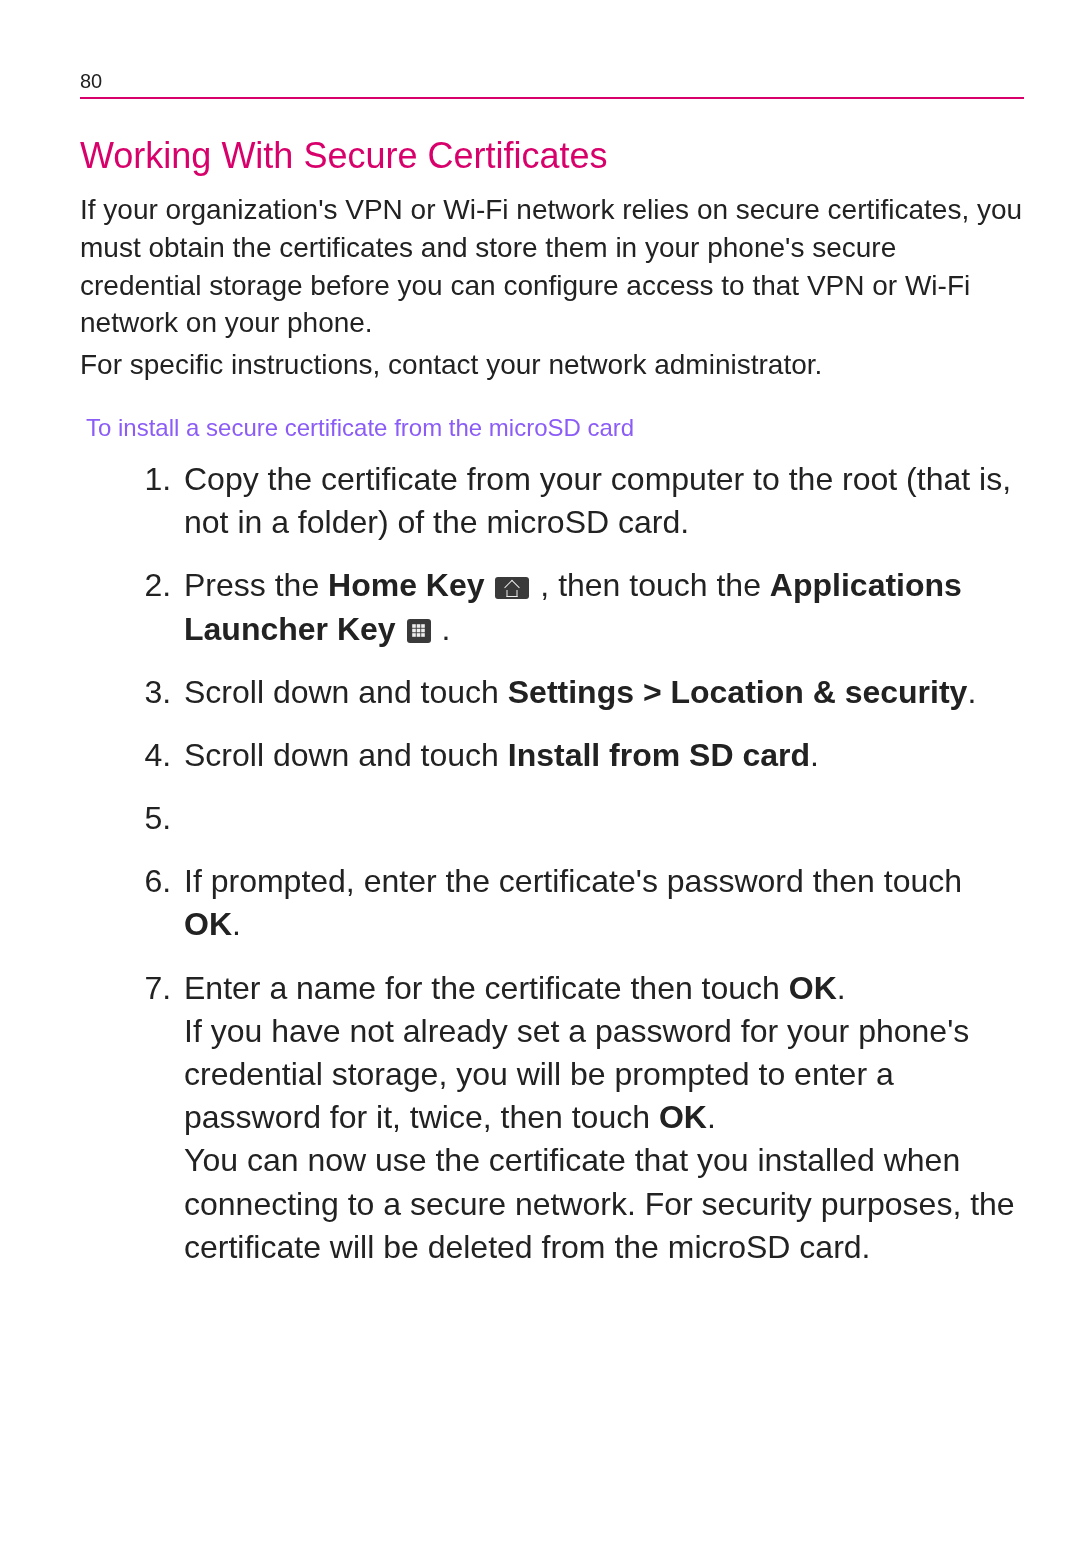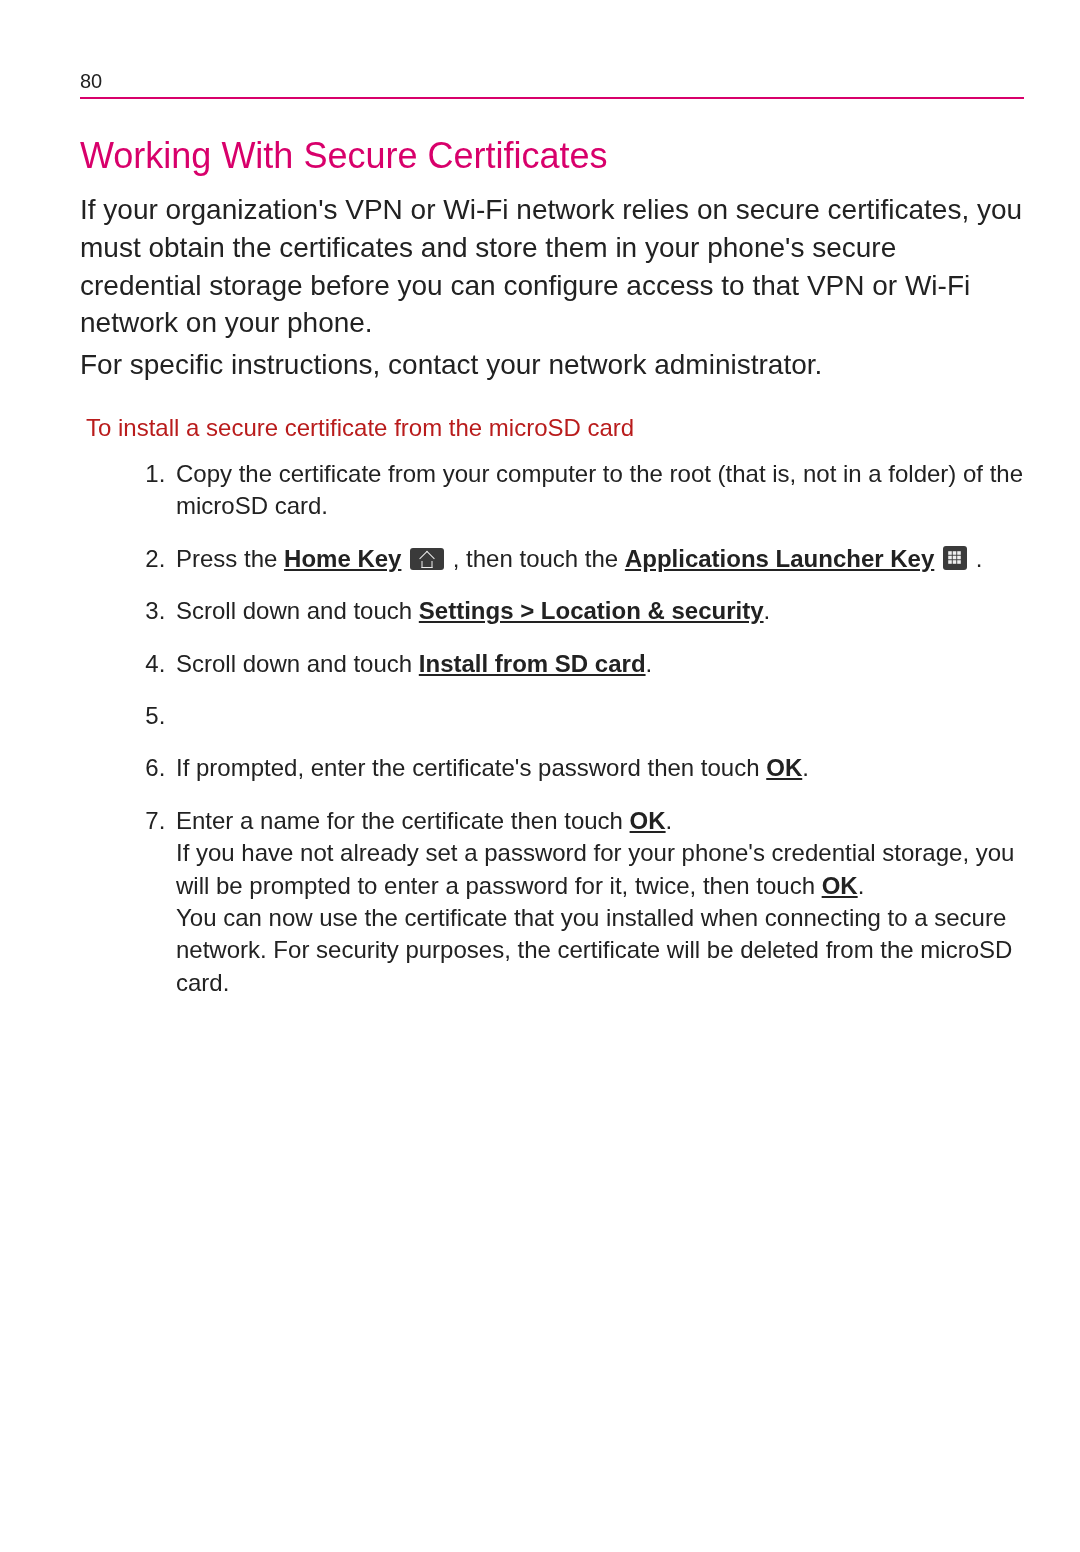--- a/index.html
+++ b/index.html
@@ -38,38 +38,37 @@
     font-size: 36px;
     font-weight: 500;
     margin: 18px 0 14px 0;
   }
   .body-text {
     font-size: 28px;
     line-height: 1.35;
     margin: 0 0 4px 0;
   }
   .h2 {
-    color: #b91c1c;
+    color: #8b5cf6;
     font-size: 24px;
     font-weight: 500;
     margin: 30px 0 16px 6px;
   }
   ol.steps {
-    margin: 0;
+    margin: 8px;
     padding-left: 92px;
-    font-size: 24px;
+    font-size: 32px;
     line-height: 1.35;
   }
   ol.steps > li {
     margin-bottom: 20px;
     padding-left: 4px;
   }
   .bold {
     font-weight: bold;
-    text-decoration: underline;
   }
   
   .key-icon {
     display: inline-block;
     width: 34px;
     height: 22px;
     vertical-align: -3px;
     border-radius: 3px;
     background: #3a3a3a;
     position: relative;

